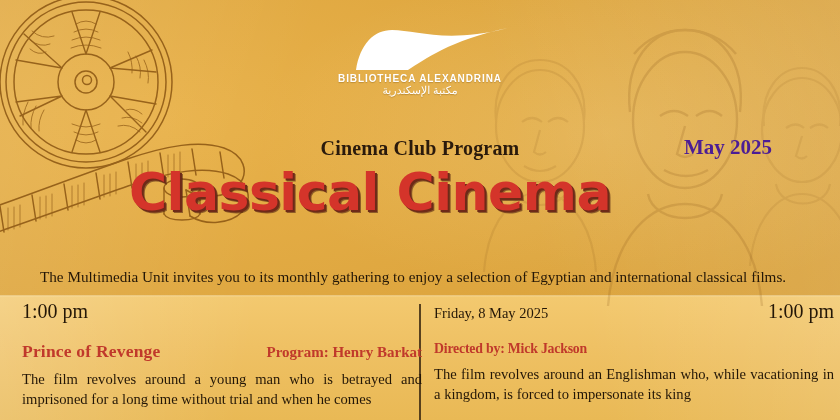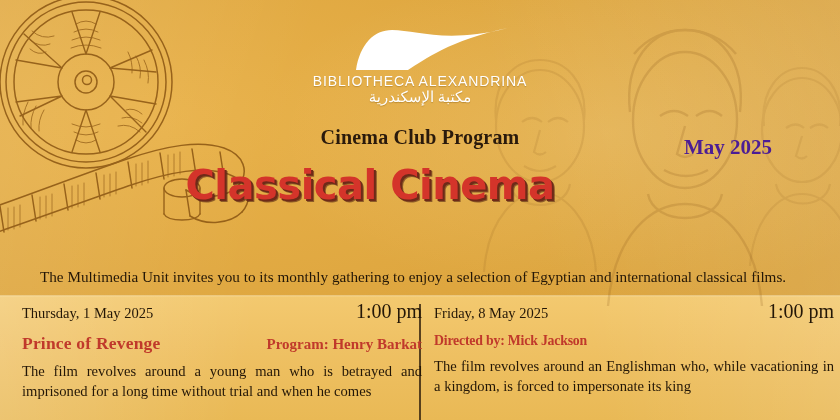--- a/index.html
+++ b/index.html
@@ -50,45 +50,45 @@
   .reel-art{position:absolute;left:-14px;top:-10px;width:272px;height:250px;pointer-events:none;}
 
   
   .logo{
     position:absolute;left:50%;top:26px;transform:translateX(-50%);
     width:222px;text-align:center;
   }
   .logo-mark{display:block;margin:0 auto;}
   .logo-latin{
     font-family:"Liberation Sans", sans-serif;
-    font-size:14px;font-weight:400;letter-spacing:.9px;
+    font-size:10px;font-weight:700;letter-spacing:.9px;
     color:#ffffff;margin-top:1px;white-space:nowrap;
     text-shadow:0 1px 1px rgba(120,80,10,.35);
   }
   .logo-arabic{
-    font-size:15px;color:#ffffff;direction:rtl;
+    font-size:11px;color:#ffffff;direction:rtl;
     margin-top:0px;line-height:1.1;white-space:nowrap;
     text-shadow:0 1px 1px rgba(120,80,10,.35);
   }
 
   
   .kicker{
-    position:absolute;left:0;top:126px;width:840px;text-align:center;
+    position:absolute;left:0;top:137px;width:840px;text-align:center;
     font-family:"Liberation Serif", serif;
     font-size:20px;font-weight:700;color:#2a1a0c;letter-spacing:.2px;
   }
   .month{
     position:absolute;right:68px;top:135px;
     font-family:"Liberation Serif", serif;
     font-size:21px;font-weight:700;color:#4c1d95;
   }
   .hero{
     position:absolute;left:0;top:162px;width:740px;text-align:center;
     font-family:"DejaVu Sans", sans-serif;
-    font-size:40px;font-weight:700;letter-spacing:-.5px;
+    font-size:52px;font-weight:700;letter-spacing:-.5px;
     color:#d4342a;
     text-shadow:2px 2px 0 #6e2a18, 3px 3px 0 rgba(70,25,12,.55);
   }
 
   
   .intro{
     position:absolute;left:40px;top:238px;width:770px;
     font-family:"Liberation Serif", serif;
     font-size:15.2px;line-height:1.42;color:#241707;
     text-align:justify;
@@ -109,21 +109,21 @@
     white-space:nowrap;
   }
   .card-date{
     font-family:"Liberation Serif", serif;
     font-size:14.5px;color:#241707;
   }
   .card-time{
     font-family:"Liberation Serif", serif;
     font-size:20px;color:#241707;
   }
-  .card-row.title-row{margin-top:10px;}
+  .card-row.title-row{margin-top:18px;}
   .card-title{
     font-family:"Liberation Serif", serif;
     font-size:17.5px;font-weight:700;color:#c0392b;letter-spacing:.2px;
   }
   .card-director{
     font-family:"Liberation Serif", serif;
     font-size:15px;font-weight:700;color:#c0392b;
   }
   .card-right-title{font-size:16.5px;letter-spacing:-.2px;}
   .card-right-director{font-size:13.8px;font-weight:700;letter-spacing:-.2px;}
@@ -271,21 +271,20 @@
   <div class="month">May 2025</div>
   <div class="hero">Classical Cinema</div>
 
   <div class="intro">The Multimedia Unit invites you to its monthly gathering to enjoy a selection of Egyptian and international classical films.</div>
 
   <div class="cards">
     <div class="divider"></div>
 
     <div class="card left">
       <div class="card-row">
-        <span class="card-date">Thursday, 1 May 2025</span>
         <span class="card-time">1:00 pm</span>
       </div>
       <div class="card-row title-row">
         <span class="card-title">Prince of Revenge</span>
         <span class="card-director">Program: Henry Barkat</span>
       </div>
       <div class="card-desc">The film revolves around a young man who is betrayed and imprisoned for a long time without trial and when he comes</div>
     </div>
 
     <div class="card right">

